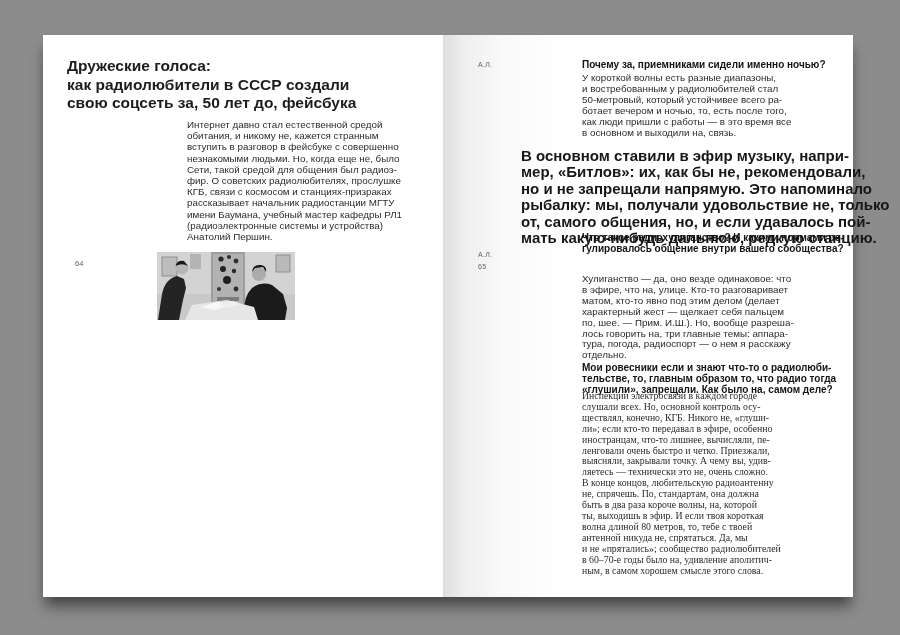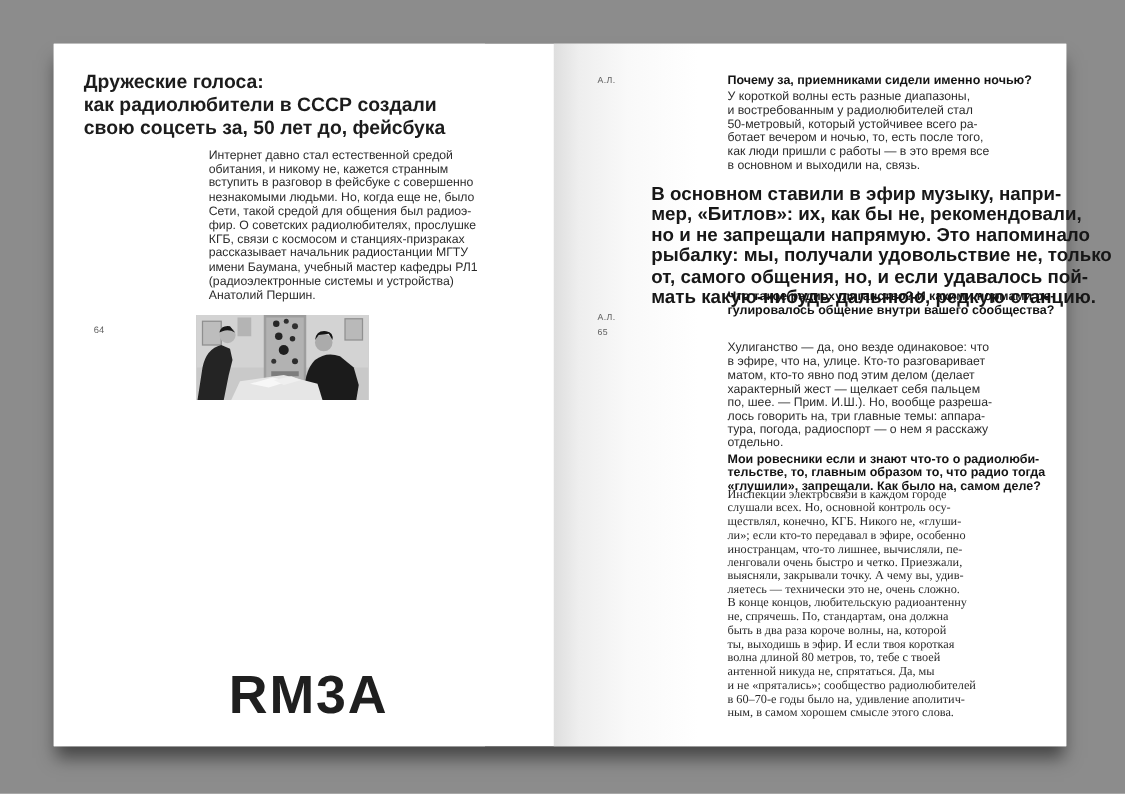--- a/index.html
+++ b/index.html
@@ -23,21 +23,21 @@
     background:linear-gradient(to right,#dedede 0px,#eeeeee 20px,#f9f9f9 60px,#ffffff 115px);
   }
   .pre { white-space:pre-line; }
 
   
   .title {
     position:absolute; left:24px; top:22px;
     font-size:15.5px; line-height:18.6px; font-weight:700; color:#1c1c1c;
   }
   .intro {
-    position:absolute; left:124px; top:84px; width:252px;
+    position:absolute; left:144px; top:84px; width:252px;
     font-size:9.8px; line-height:11.2px; color:#2b2b2b;
   }
   .pagenum { position:absolute; font-size:7.5px; color:#5f5f5f; }
   .pagenum-left  { left:20px; top:224px;margin-left:12px; }
   .photo-wrap {
     position:absolute; left:114px; top:217px; width:138px; height:68px;
     background:#c9c9c9; overflow:hidden;
   }
   .photo-wrap svg { display:block; }
   .callsign {
@@ -121,21 +121,20 @@
         <path d="M87,68 Q85,46 95,36 Q104,29 115,33 L126,42 L130,56 L128,68 Z" fill="#1b1b1b"></path>
         <circle cx="102" cy="22" r="7" fill="#ababab"></circle>
         <path d="M95,20 Q96,12 104,13 Q110,14 109,20 L106,15 L98,16 Z" fill="#141414"></path>
 
         <path d="M28,68 L35,53 L70,48 L97,55 L101,68 Z" fill="#e6e6e6"></path>
         <path d="M43,55 L61,50 L74,53 L58,58 Z" fill="#f7f7f7"></path>
         <path d="M62,52 L76,49 L84,52 L70,56 Z" fill="#efefef"></path>
       </svg>
     </div>
 
-    <div class="callsign">RM3A</div>
   </div>
 
   <div class="page page-right">
 
     <div class="speaker speaker-1">А.Л.</div>
 
     <div class="q q1 pre">Почему за, приемниками сидели именно ночью?</div>
     <div class="a a1 pre">У короткой волны есть разные диапазоны,
 и востребованным у радиолюбителей стал
 50-метровый, который устойчивее всего ра-

